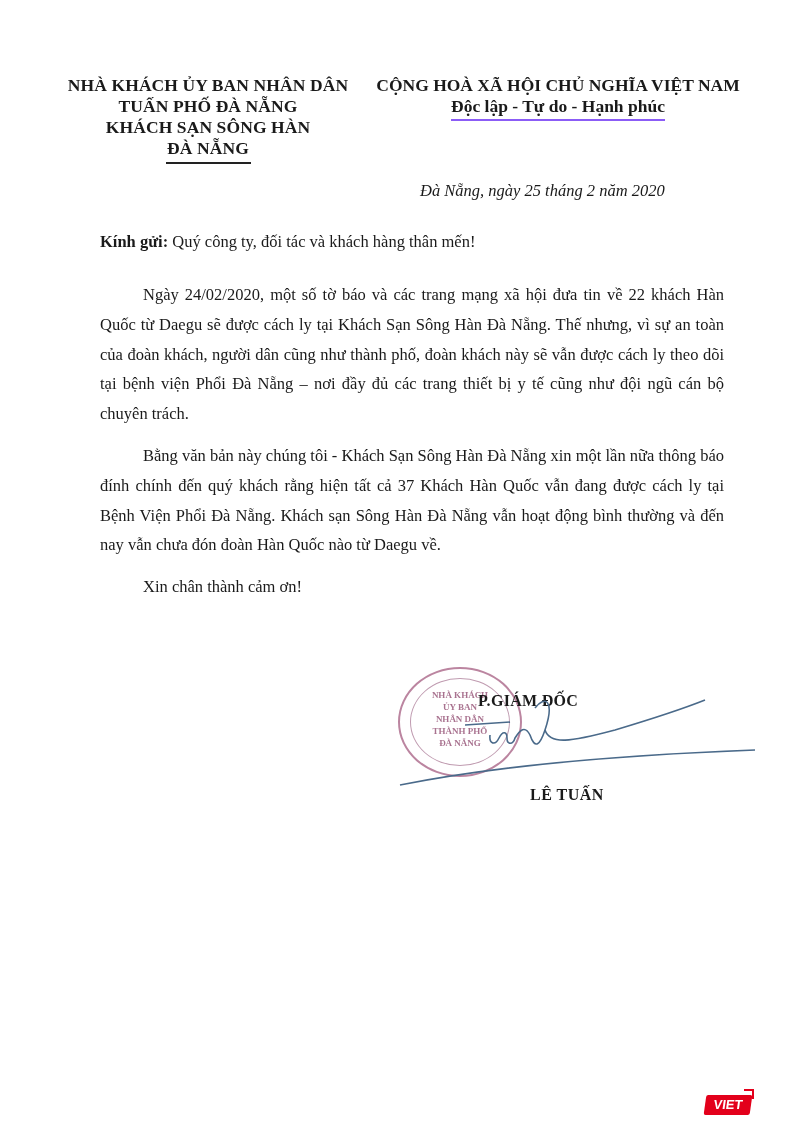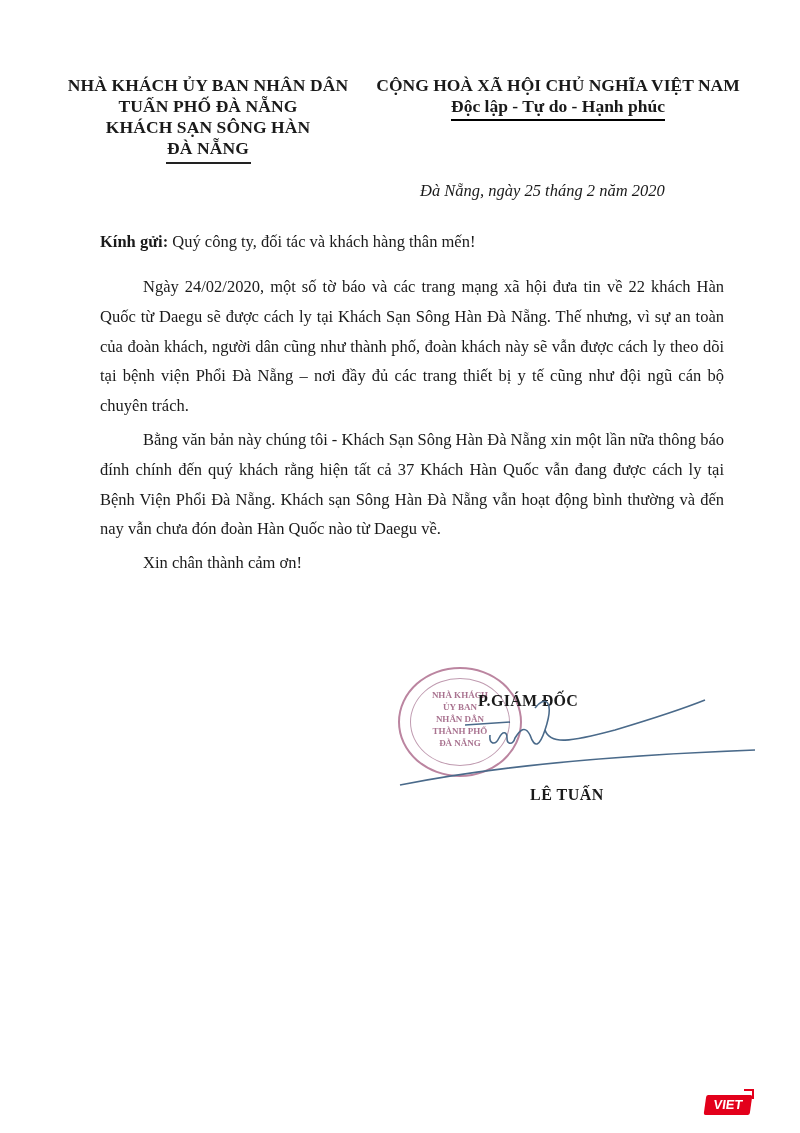--- a/index.html
+++ b/index.html
@@ -10,30 +10,30 @@
   .abs { position:absolute; }
   .hdr-left {
     left:52px; top:75px; width:312px; text-align:center;
     font-weight:bold; font-size:17.5px; line-height:21px; letter-spacing:0.1px;
   }
   .hdr-left .rule { display:block; margin:3px auto 0; width:85px; height:2px; background:#222; }
   .hdr-right {
     left:372px; top:75px; width:372px; text-align:center;
     font-weight:bold; font-size:17.5px; line-height:21px;
   }
-  .hdr-right .motto { display:inline-block; border-bottom:2px solid #000000; padding-bottom:2px; font-size:17.5px; }
+  .hdr-right .motto { display:inline-block; border-bottom:2px solid #8b5cf6; padding-bottom:2px; font-size:17.5px; }
   .date {
     left:420px; top:181px; width:290px; font-style:italic; font-size:16.5px; white-space:nowrap;
   }
   .salutation { left:100px; top:232px; font-size:16.5px; white-space:nowrap; }
   .salutation b { font-weight:bold; }
   .body-text {
     left:100px; top:268px; width:624px; font-size:16.5px; line-height:29.8px; text-align:justify;
   }
-  .body-text p { margin:4px 0 3px 0; text-indent:43px; }
+  .body-text p { margin:12px 0 3px 0; text-indent:43px; }
   .sign-title { left:478px; top:692px; font-weight:bold; font-size:16px; white-space:nowrap; letter-spacing:0.3px; }
   .sign-name { left:490px; top:786px; font-weight:bold; font-size:16px; white-space:nowrap; letter-spacing:0.5px;margin-left:40px; }
   .stamp {
     left:398px; top:667px; width:124px; height:110px; border-radius:50%;
     border:2px solid #b07090; box-sizing:border-box; opacity:0.85;
   }
   .stamp-inner {
     position:absolute; left:10px; top:9px; right:10px; bottom:9px; border-radius:50%;
     border:1px solid #b58aa3;
   }

